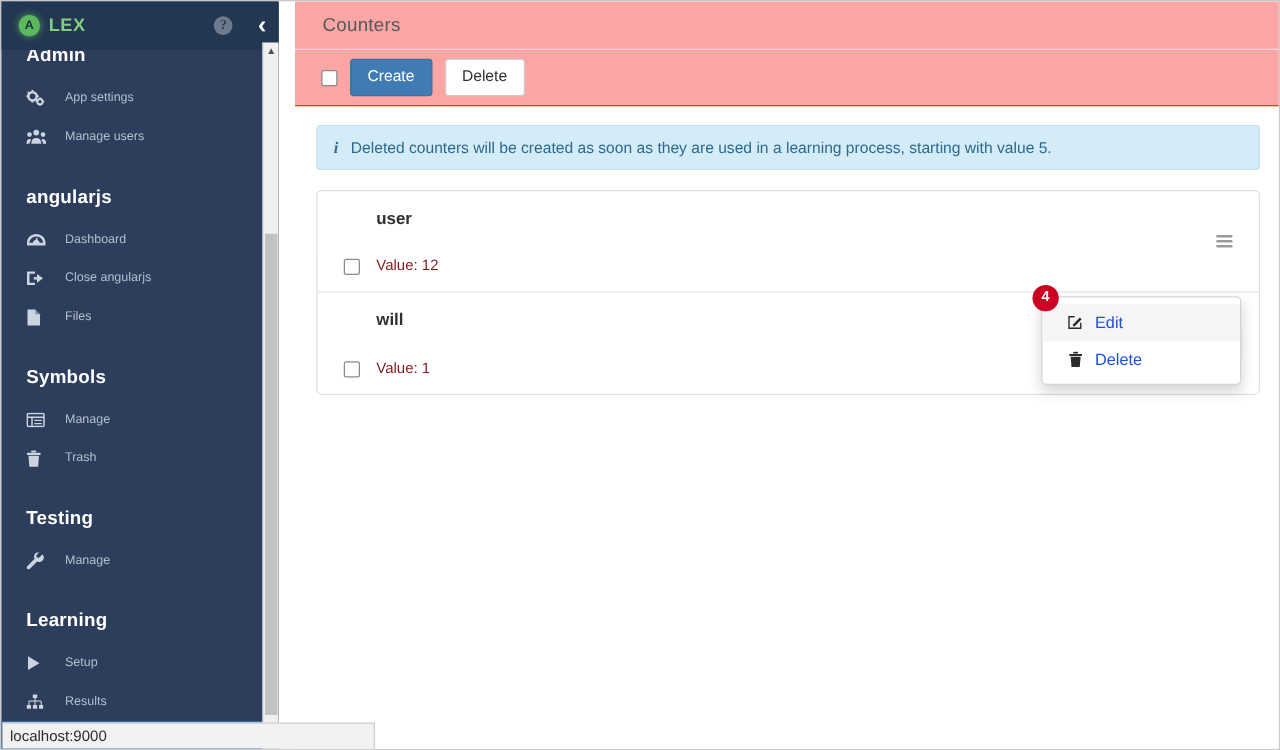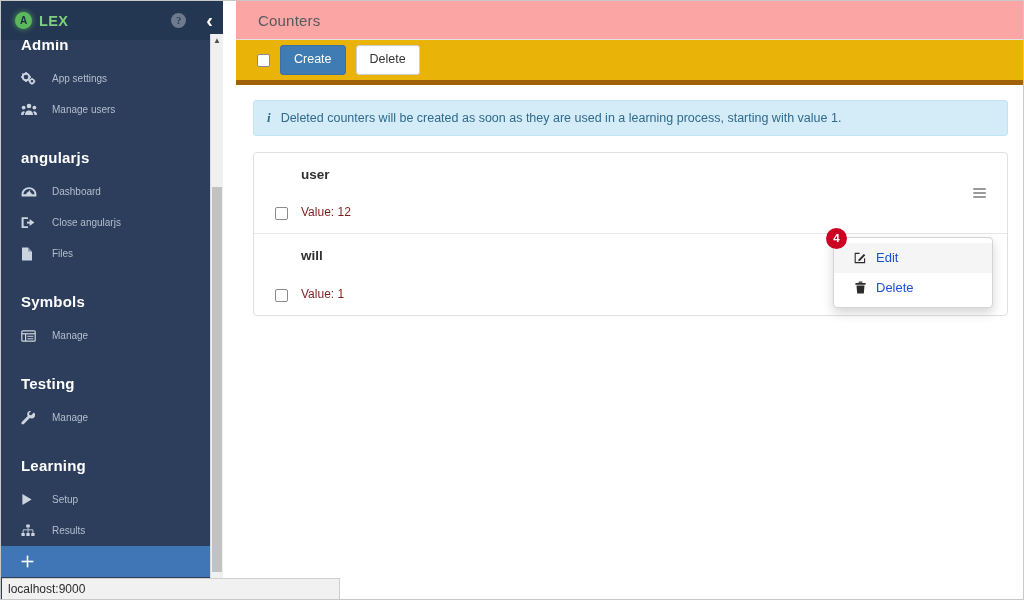--- a/index.html
+++ b/index.html
@@ -163,26 +163,26 @@
     align-items: center;
     padding-left: 22px;
   }
   .topbar-title {
     color: #555a5f;
     font-size: 15px;
     letter-spacing: 0.2px;
   }
   .actionbar {
     height: 45px;
-    border-bottom: 5px solid #a16207;
+    border-bottom: 1px solid #a16207;
     display: flex;
     align-items: center;
     padding-left: 21px;
     gap: 10px;
-    background: #eab308;
+    background: #fca5a5;
   }
   .checkbox {
     width: 13px; height: 13px;
     border: 1px solid #8a8a8a;
     border-radius: 2px;
     background: #fff;
     flex: none;
   }
   .btn {
     font-size: 12.5px;
@@ -324,21 +324,21 @@
     align-items: center;
     justify-content: center;
     z-index: 50;
     line-height: 1;
   }
 
   
   .statusbar {
     position: absolute;
     left: 1px; bottom: 0;
-    width: 338px;
+    width: 298px;
     height: 21px;
     background: #f1f1f1;
     border: 1px solid #cfcfcf;
     border-left: none; border-bottom: none;
     display: flex;
     align-items: center;
     padding-left: 6px;
     font-size: 12px;
     color: #2b2b2b;
     z-index: 60;
@@ -437,20 +437,30 @@
             <svg width="15" height="12" viewBox="0 0 15 12" fill="none" stroke="#ccd4df" stroke-width="1.2">
               <rect x="0.8" y="0.8" width="13.4" height="10.4" rx="1"></rect>
               <line x1="0.8" y1="3.8" x2="14.2" y2="3.8"></line>
               <line x1="4.6" y1="3.8" x2="4.6" y2="11.2"></line>
               <line x1="6.4" y1="6.3" x2="12.4" y2="6.3" stroke-width="1"></line>
               <line x1="6.4" y1="8.8" x2="12.4" y2="8.8" stroke-width="1"></line>
             </svg>
           </span>
           <span class="nav-label">Manage</span>
         </div>
+        <div class="nav-item">
+          <span class="nav-icon">
+            <svg width="12" height="14" viewBox="0 0 12 14" fill="#ccd4df">
+              <rect x="4" y="0.4" width="4" height="1.5" rx="0.4"></rect>
+              <rect x="0.6" y="2.2" width="10.8" height="1.8" rx="0.4"></rect>
+              <path d="M1.8 4.6 L10.2 4.6 L9.5 13.4 L2.5 13.4 Z"></path>
+            </svg>
+          </span>
+          <span class="nav-label">Trash</span>
+        </div>
         <div class="nav-spacer"></div>
 
         <div class="nav-group-title">Testing</div>
         <div class="nav-item">
           <span class="nav-icon">
             <svg width="14" height="14" viewBox="0 0 14 14" fill="#ccd4df">
               <path d="M12.8 1.6 L10.2 4.2 L8.4 3.9 L8.1 2.1 L10.7 -0.5 C8.7 -0.8 6.7 0.6 6.3 2.6 C6.1 3.5 6.3 4.3 6.7 5 L0.8 10.9 C0.2 11.5 0.2 12.4 0.8 13 C1.4 13.6 2.3 13.6 2.9 13 L8.8 7.1 C9.5 7.5 10.3 7.7 11.2 7.5 C13.2 7.1 14.6 5.1 14.3 3.1 Z"></path>
             </svg>
           </span>
           <span class="nav-label">Manage</span>
@@ -510,21 +520,21 @@
     <div class="actionbar">
       <div class="checkbox"></div>
       <button class="btn btn-primary">Create</button>
       <button class="btn btn-default">Delete</button>
     </div>
 
     <div class="content">
 
       <div class="alert-info">
         <span class="alert-i">i</span>
-        <span>Deleted counters will be created as soon as they are used in a learning process, starting with value 1.</span>
+        <span>Deleted counters will be created as soon as they are used in a learning process, starting with value 5.</span>
       </div>
 
       <div class="list-group">
 
         <div class="list-item">
           <div class="checkbox"></div>
           <div class="item-body">
             <div class="item-name">user</div>
             <div class="item-value">Value: 12</div>
           </div>

